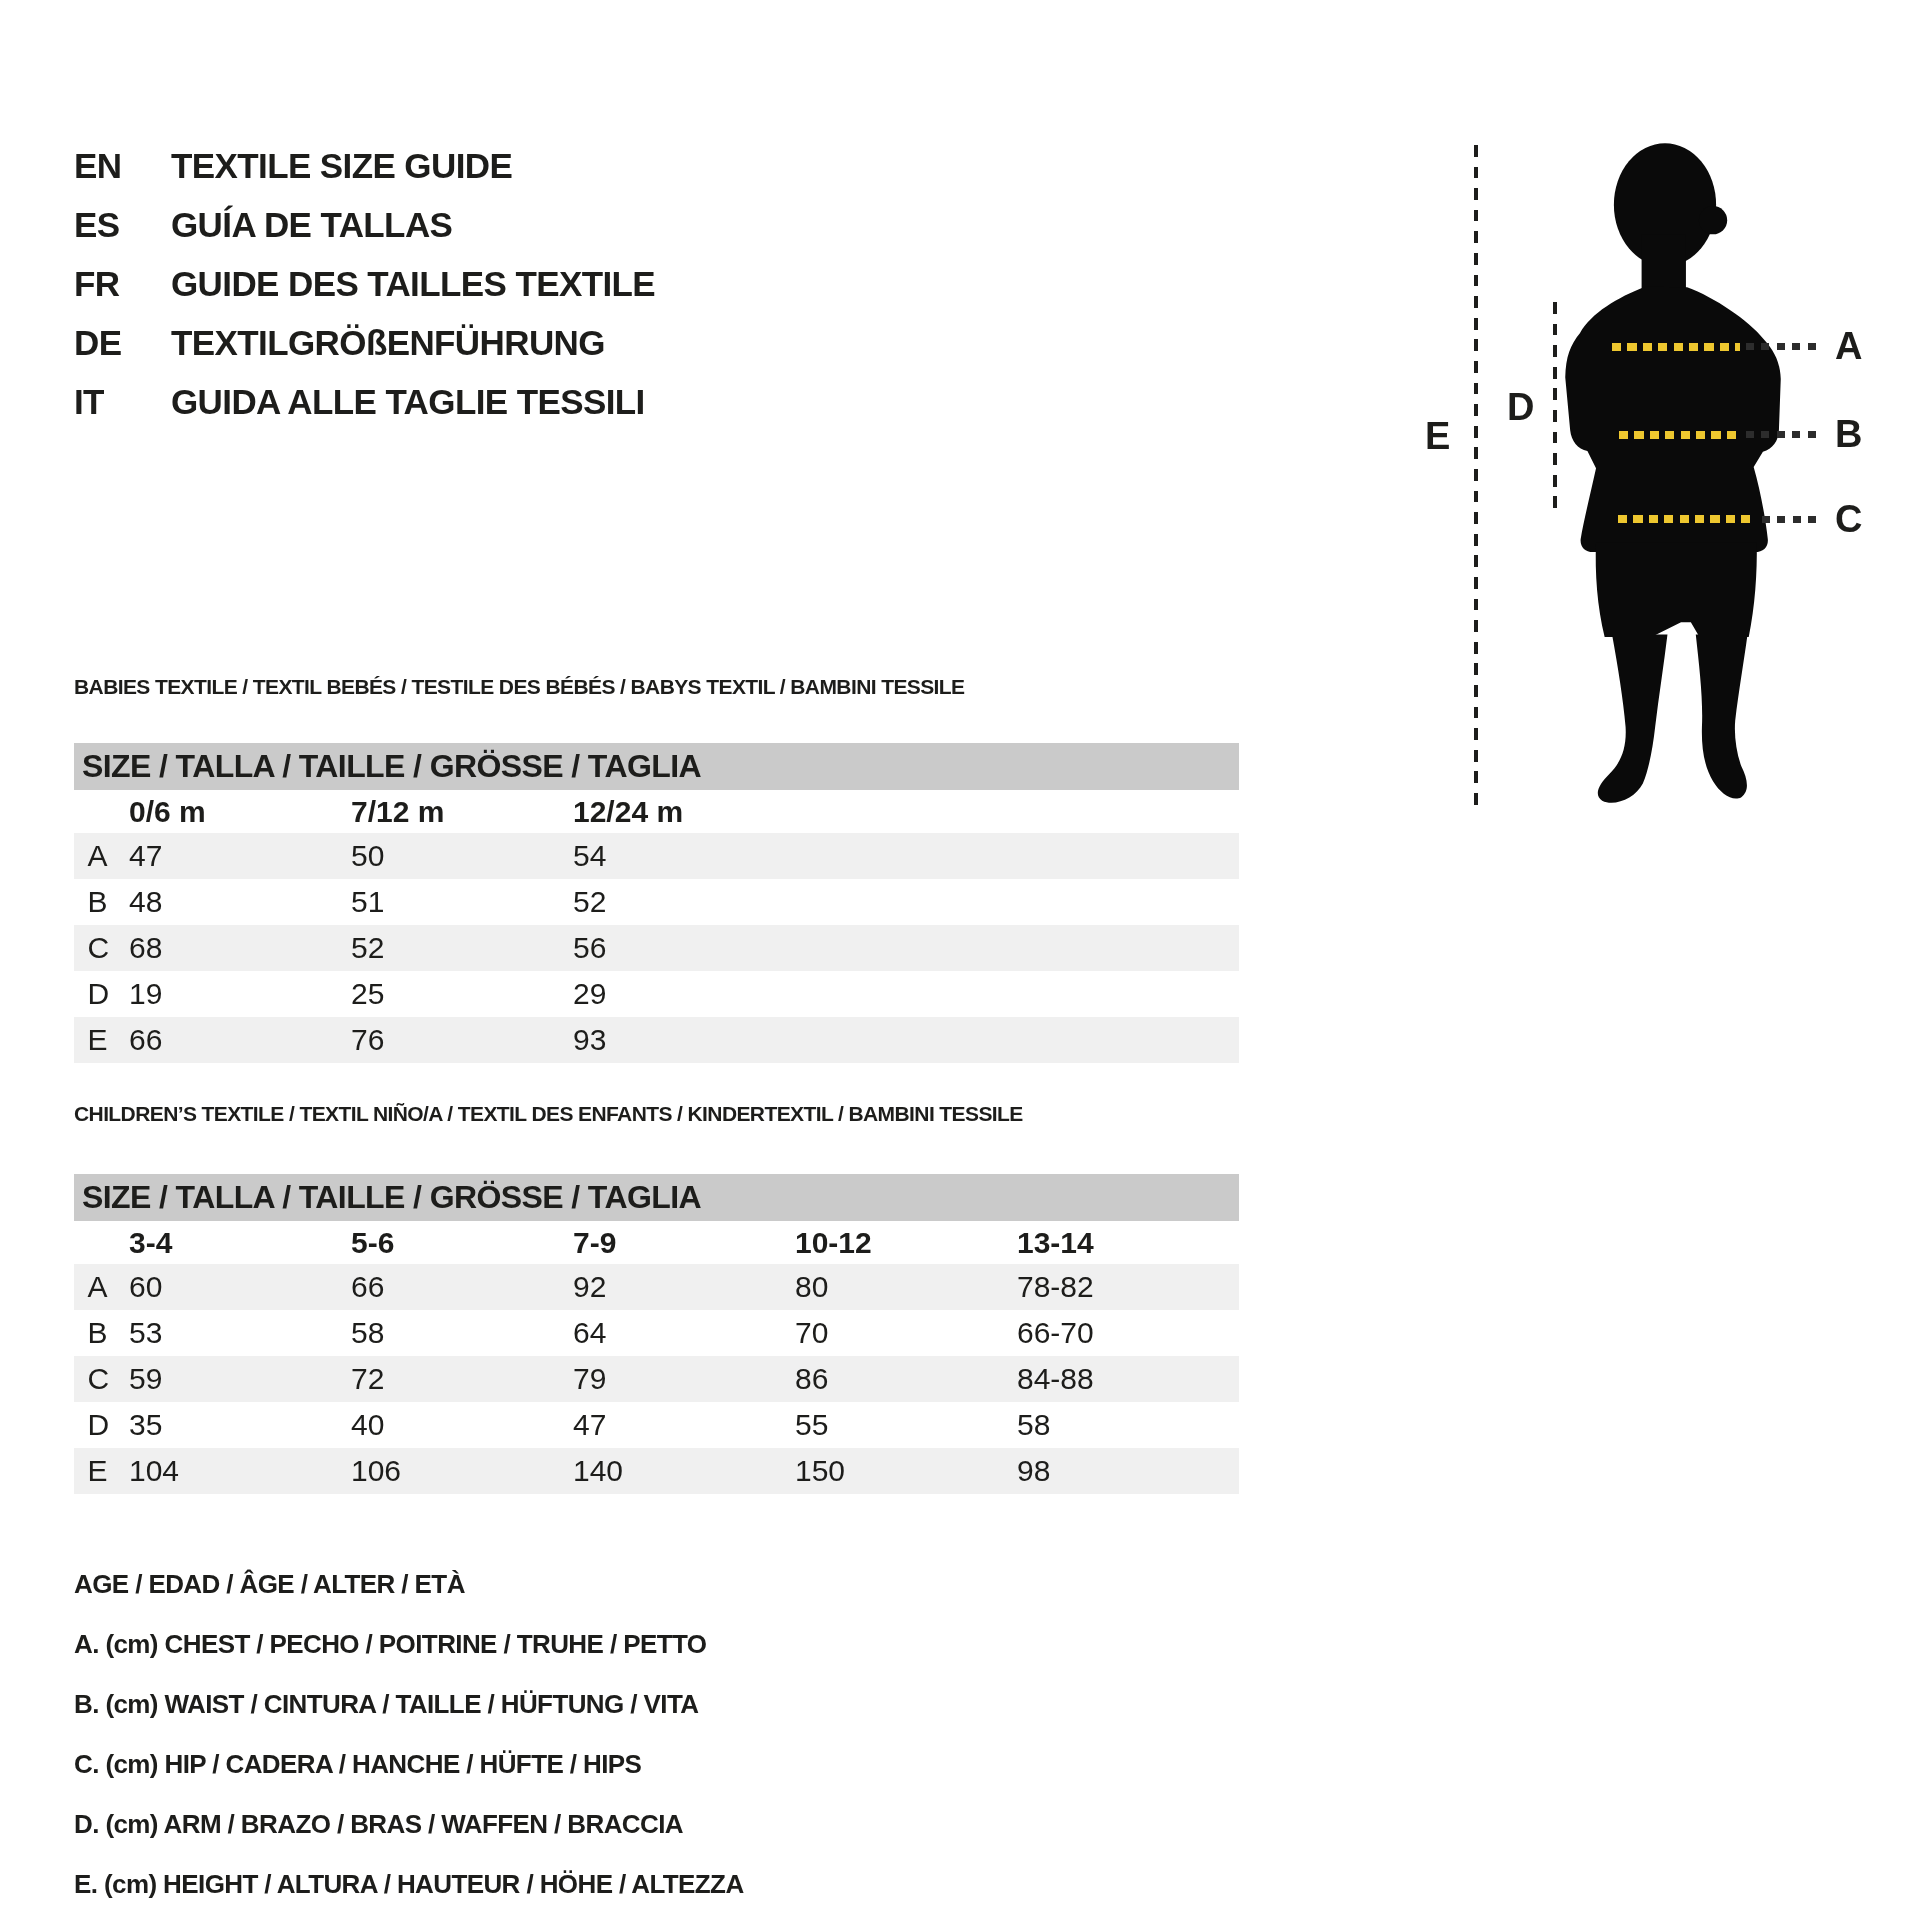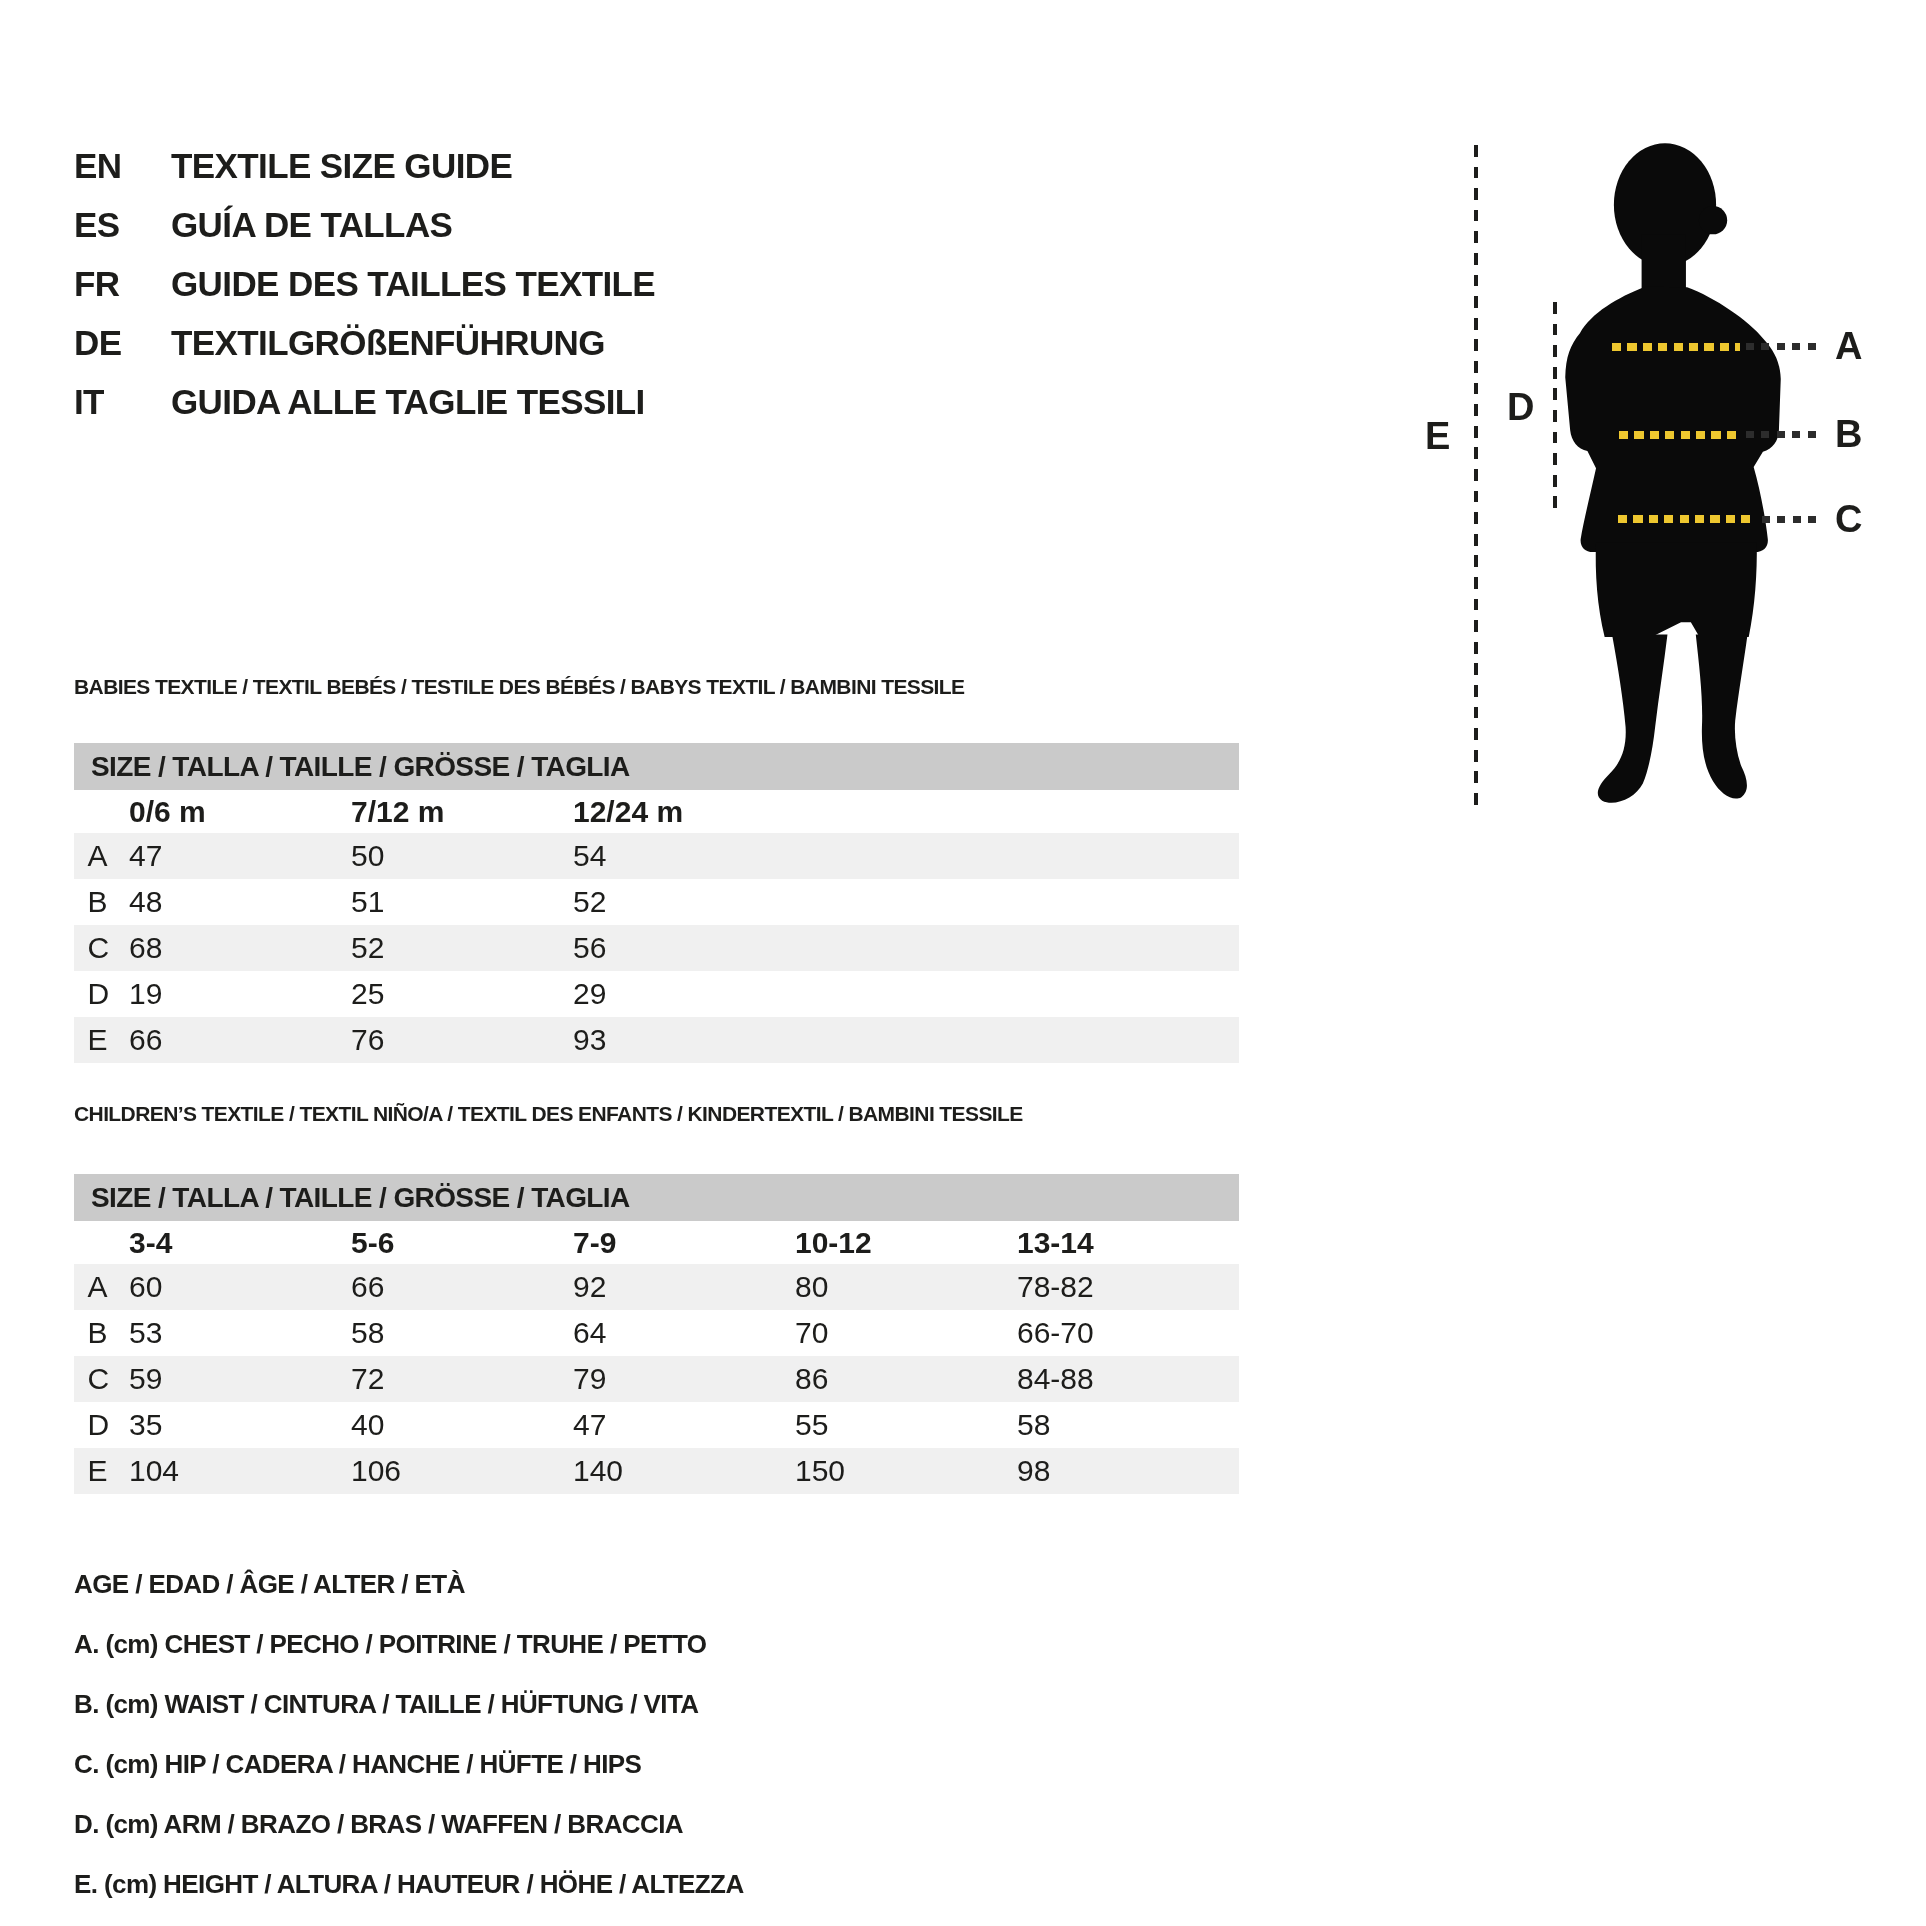--- a/index.html
+++ b/index.html
@@ -36,22 +36,22 @@
   .mlabel.ld{left:1507px;top:349px;}
   .mlabel.le{left:1425px;top:378px;}
   
   .section-heading{position:absolute;left:74px;font-size:21px;font-weight:700;letter-spacing:-0.6px;white-space:nowrap;}
   .babies-heading{top:638px;}
   .children-heading{top:1065px;}
   
   .table{position:absolute;left:74px;width:1165px;}
   .babies-table{top:706px;}
   .children-table{top:1137px;}
-  .size-bar{height:47px;background:#cacaca;font-size:28px;font-weight:700;letter-spacing:-0.6px;
-            line-height:47px;padding-left:17px;box-sizing:border-box;white-space:nowrap;}
+  .size-bar{height:47px;background:#cacaca;font-size:32px;font-weight:700;letter-spacing:-0.6px;
+            line-height:47px;padding-left:8px;box-sizing:border-box;white-space:nowrap;}
   .b-grid{display:grid;grid-template-columns:55px 222px 222px 222px;}
   .c-grid{display:grid;grid-template-columns:55px 222px 222px 222px 222px 222px;}
   .cols-row{height:43px;align-items:center;font-size:30px;font-weight:600;}
   .data-row{height:46px;align-items:center;font-size:30px;font-weight:400;}
   .data-row.stripe{background:#f0f0f0;}
   .rlabel{padding-left:13.6px;font-weight:500;}
   .cell{white-space:nowrap;}
   
   .legend{position:absolute;left:74px;top:1517px;}
   .legend-line{height:60px;display:flex;align-items:center;font-size:26px;font-weight:600;letter-spacing:-0.6px;white-space:nowrap;}

